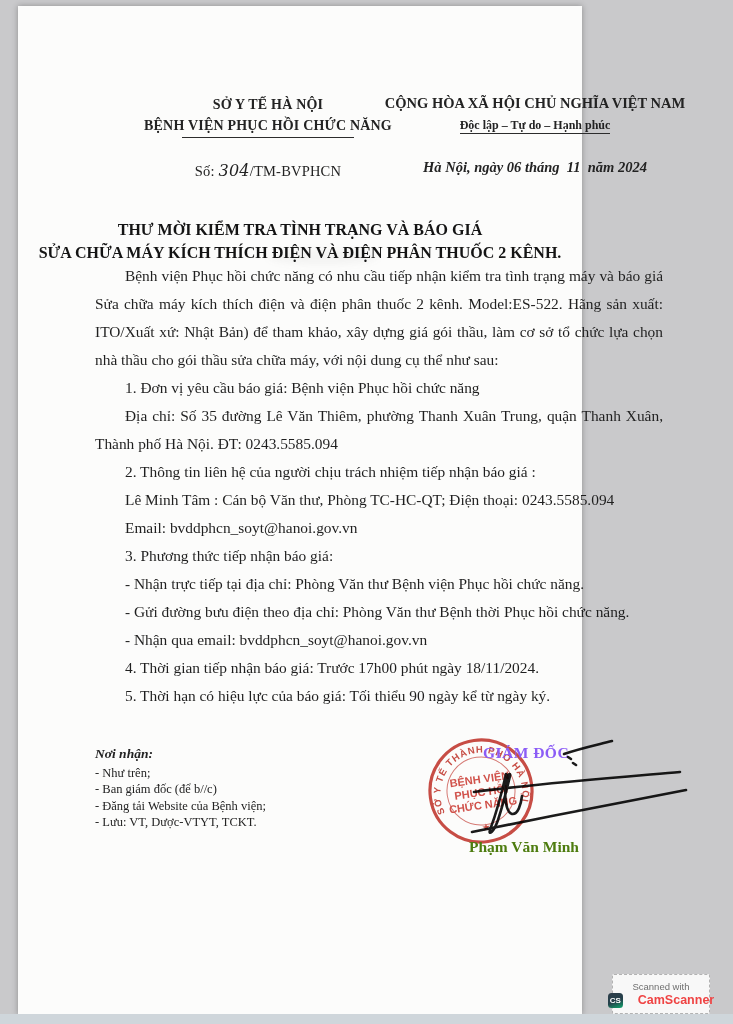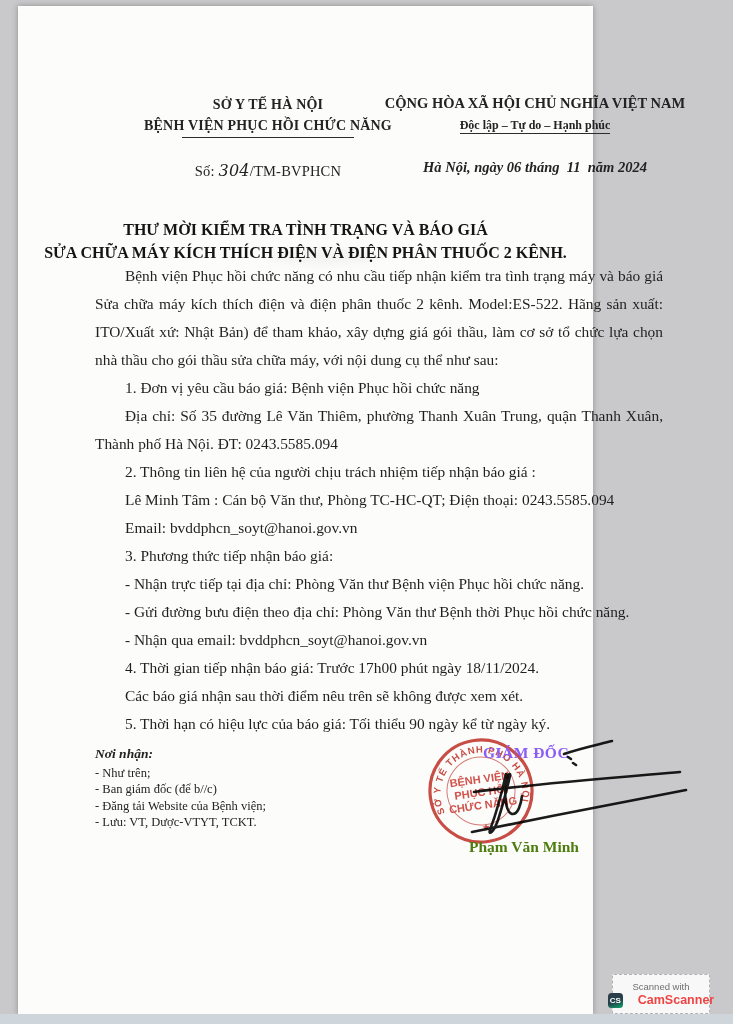--- a/index.html
+++ b/index.html
@@ -5,21 +5,20 @@
   html,body{margin:0;padding:0;}
   .scan-bg{
     position:relative;width:733px;height:1024px;overflow:hidden;
     background:#c9c9cb;font-family:"Liberation Serif","DejaVu Serif",serif;
   }
   .bottom-band{position:absolute;left:0;right:0;bottom:0;height:10px;background:#cfd6db;}
   .page{
     position:absolute;left:18px;top:6px;width:564px;height:1009px;
     background:#fcfcfb;box-shadow:0 0 6px rgba(0,0,0,.30);
     color:#232323;
-    padding-left:11px;
   }
   .smudge{position:absolute;left:250px;top:243px;width:110px;height:16px;border-radius:50%;
     background:rgba(90,90,90,.05);filter:blur(3px);}
   
   .hdr-left{position:absolute;left:85px;top:88px;width:330px;text-align:center;}
   .hdr-left p{margin:0;font-size:14px;font-weight:bold;line-height:21px;letter-spacing:.2px;}
   .org-underline{width:172px;border-bottom:1.6px solid #2c2c2c;margin:1px auto 0;}
   .doc-number{margin-top:22px !important;font-weight:normal !important;font-size:14.5px !important;white-space:pre;}
   .doc-number .hand{font-style:italic;font-size:16px;font-family:"DejaVu Serif",serif;}
   .hdr-right{position:absolute;left:352px;top:86px;width:330px;text-align:center;}
@@ -92,21 +91,20 @@
       <p>1. Đơn vị yêu cầu báo giá: Bệnh viện Phục hồi chức năng</p>
       <p>Địa chỉ: Số 35 đường Lê Văn Thiêm, phường Thanh Xuân Trung, quận Thanh Xuân, Thành phố Hà Nội. ĐT: 0243.5585.094</p>
       <p>2. Thông tin liên hệ của người chịu trách nhiệm tiếp nhận báo giá :</p>
       <p>Lê Minh Tâm : Cán bộ Văn thư, Phòng TC-HC-QT; Điện thoại: 0243.5585.094</p>
       <p>Email: bvddphcn_soyt@hanoi.gov.vn</p>
       <p>3. Phương thức tiếp nhận báo giá:</p>
       <p>- Nhận trực tiếp tại địa chỉ:  Phòng Văn thư Bệnh viện Phục hồi chức năng.</p>
       <p>- Gửi đường bưu điện theo địa chỉ: Phòng Văn thư Bệnh thời Phục hồi chức năng.</p>
       <p>- Nhận qua email: bvddphcn_soyt@hanoi.gov.vn</p>
       <p>4. Thời gian tiếp nhận báo giá: Trước 17h00 phút ngày 18/11/2024.</p>
-      <p>Các báo giá nhận sau thời điểm nêu trên sẽ không được xem xét.</p>
       <p>5. Thời hạn có hiệu lực của báo giá: Tối thiểu 90 ngày kể từ ngày ký.</p>
     </div>
 
     <div class="recipients">
       <p class="lbl">Nơi nhận:</p>
       <p>- Như trên;</p>
       <p>- Ban giám đốc (để b//c)</p>
       <p>- Đăng tải Website của Bệnh viện;</p>
       <p>- Lưu: VT, Dược-VTYT, TCKT.</p>
     </div>

